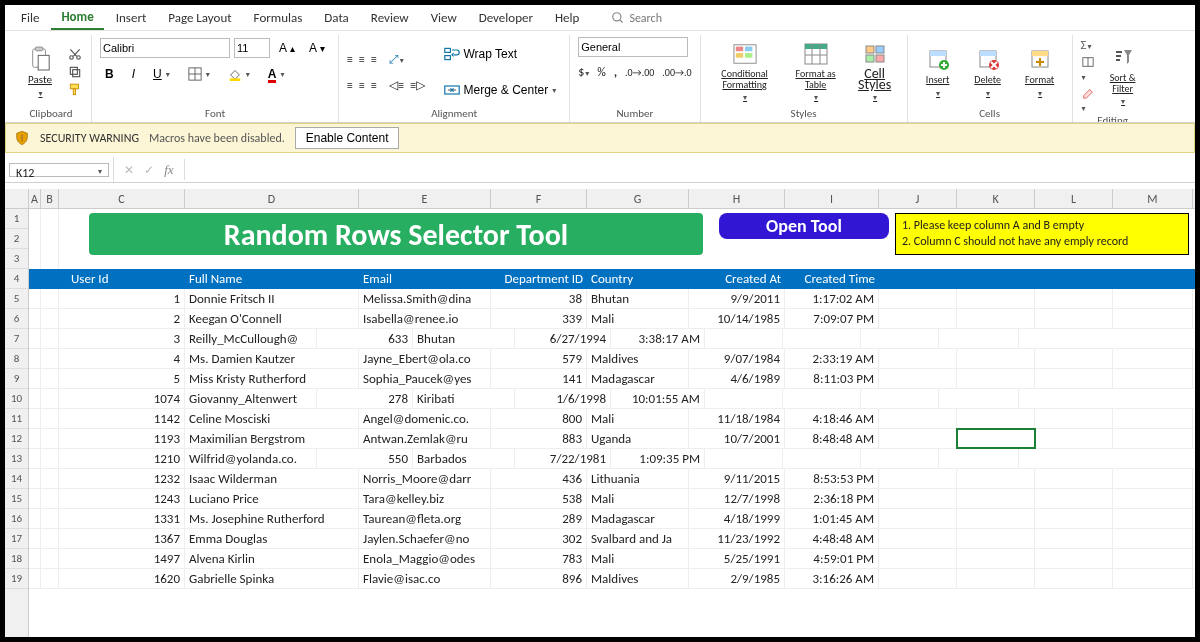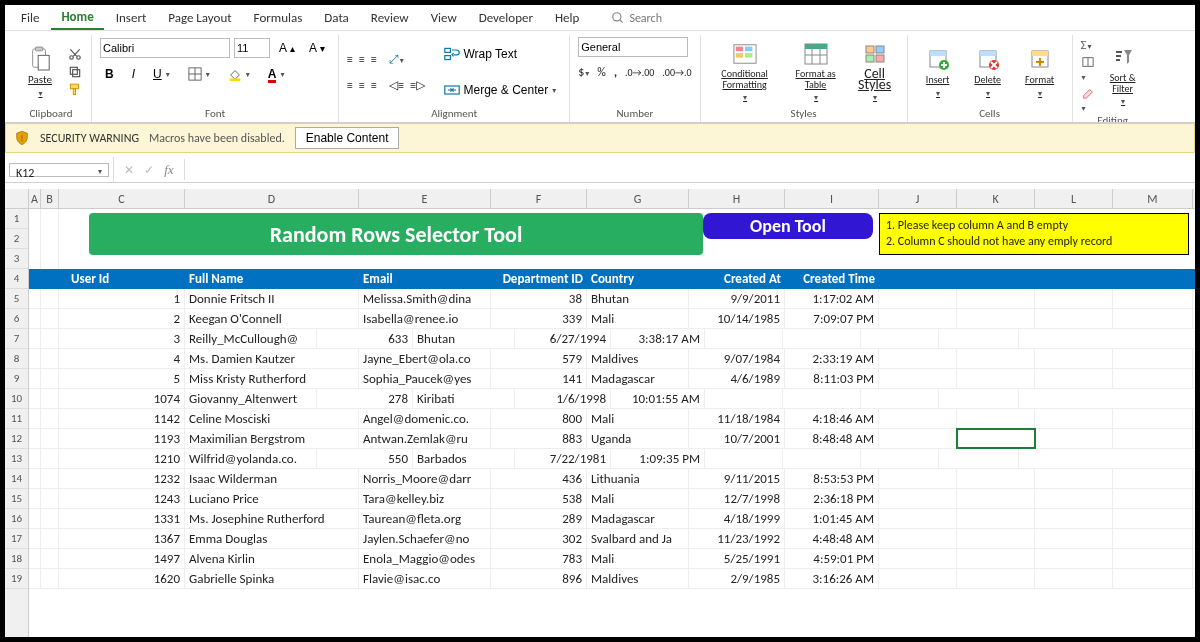--- a/index.html
+++ b/index.html
@@ -55,25 +55,25 @@
   .cA { width: 12px; } .cB { width: 18px; } .cC { width: 126px; } .cD { width: 174px; }
   .cE { width: 132px; } .cF { width: 96px; } .cG { width: 102px; } .cH { width: 96px; }
   .cI { width: 94px; } .cJ { width: 78px; } .cK { width: 78px; } .cL { width: 78px; } .cM { width: 80px; }
 
   .row { display: flex; height: 20px; border-bottom: 1px solid #eee; }
   .cell { border-right: 1px solid #eee; padding: 0 4px; line-height: 20px; white-space: nowrap; overflow: hidden; font-family: Calibri, Arial, sans-serif; font-size: 13px; }
   .r { text-align: right; } .l { text-align: left; }
 
   
   .banner-row { height: 60px; display: flex; }
-  .banner-green { height: 42px; margin-top: 4px; background: #27ae60; border-radius: 4px; color: #fff; font-weight: 700; font-size: 22px; display: flex; align-items: center; justify-content: center; flex:1; margin-left: 30px; margin-right: 0;}
+  .banner-green { height: 42px; margin-top: 4px; background: #27ae60; border-radius: 4px; color: #fff; font-weight: 700; font-size: 30px; display: flex; align-items: center; justify-content: center; flex:1; margin-left: 30px; margin-right: 16px;}
   .banner-blue { height: 26px; margin-top: 4px; background: #3117d4; border-radius: 8px; color: #fff; font-weight: 700; font-size: 18px; display: flex; align-items: center; justify-content: center; width: 170px; margin-right: 6px;}
   .yellow-note { height: 42px; margin-top: 4px; background: #ffff00; border: 1px solid #000; padding: 3px 6px; font-size: 12px; line-height: 16px; flex:1; margin-right: 6px;}
 
-  .hdrrow { display: flex; height: 20px; background: #0070c0; color: #fff; font-weight: 700; }
+  .hdrrow { display: flex; height: 20px; background: #0070c0; color: #fff; font-weight: 400; }
   .hdrrow .cell { border-right: none; font-size: 13px; }
   .hdrrow-tail { flex:1; }
 
   .sel { outline: 2px solid #1a7f37; outline-offset: -1px; }
 
   .rowlabels { display:flex; flex-direction:column; }
 
   svg { display:block; }
 </style>
 </head>

